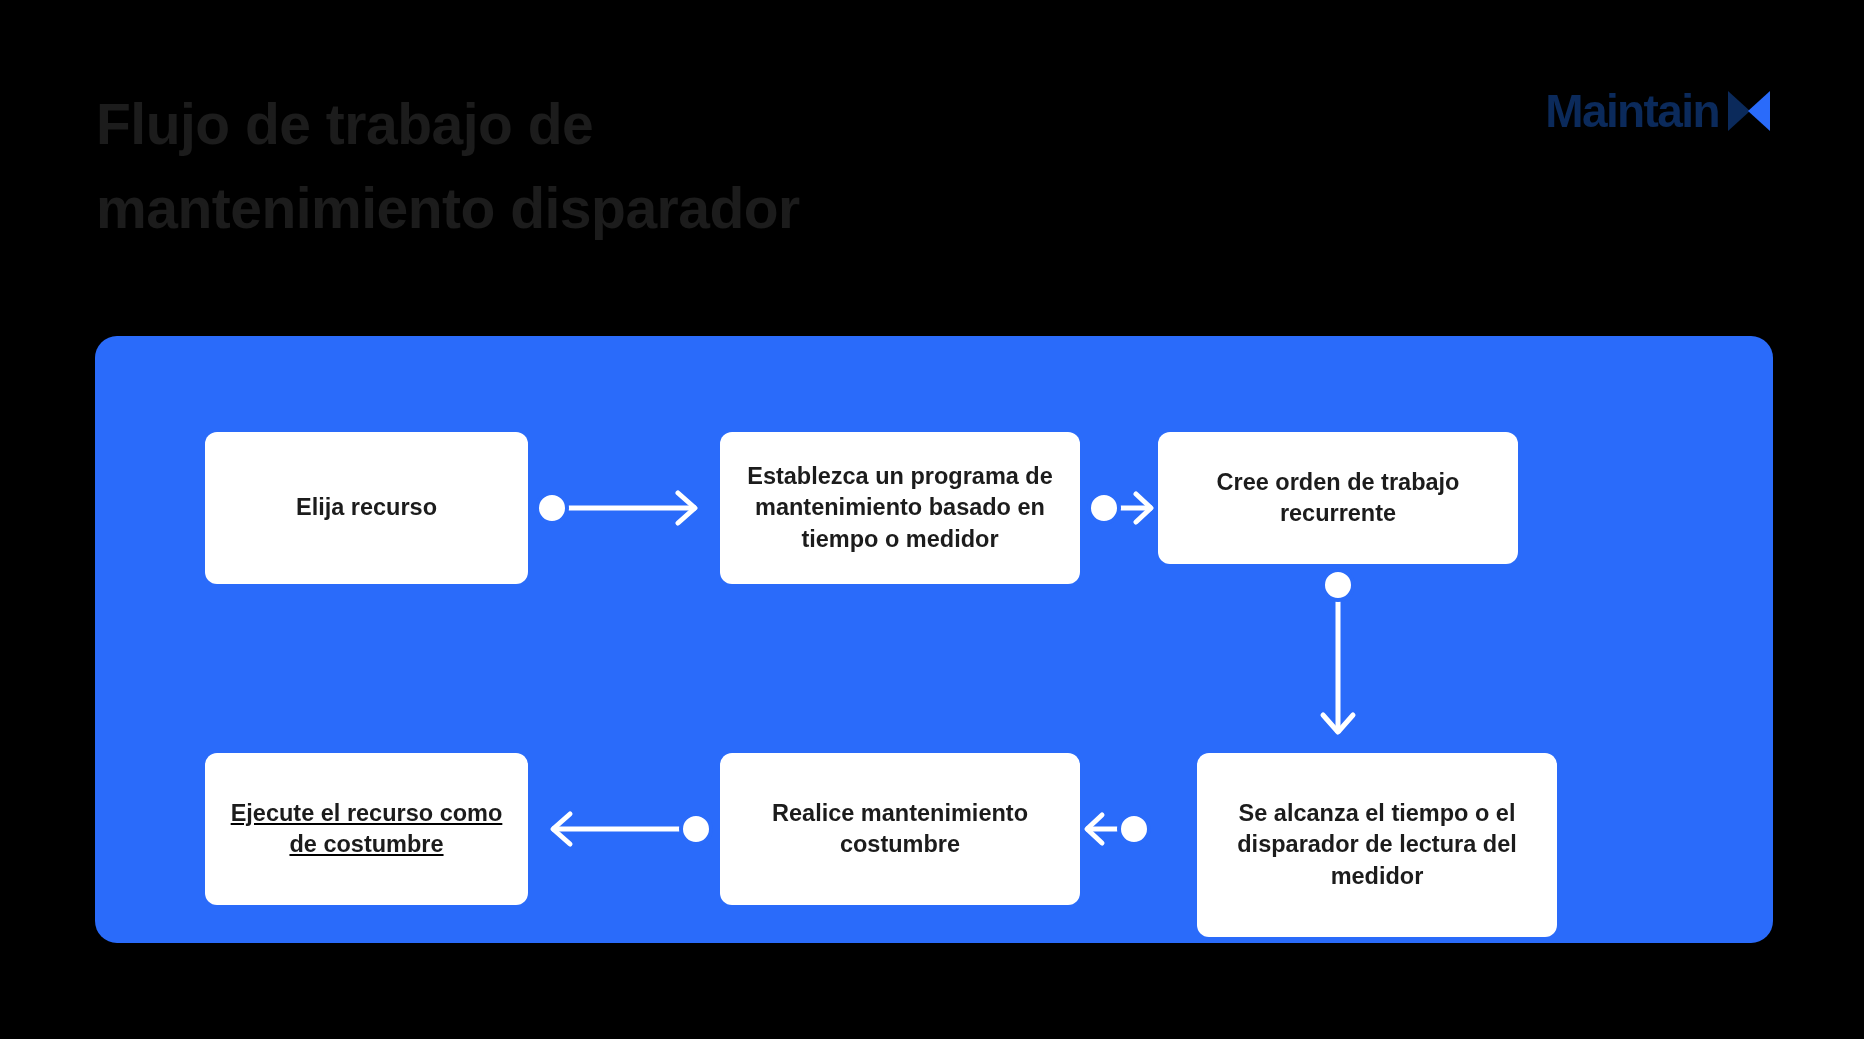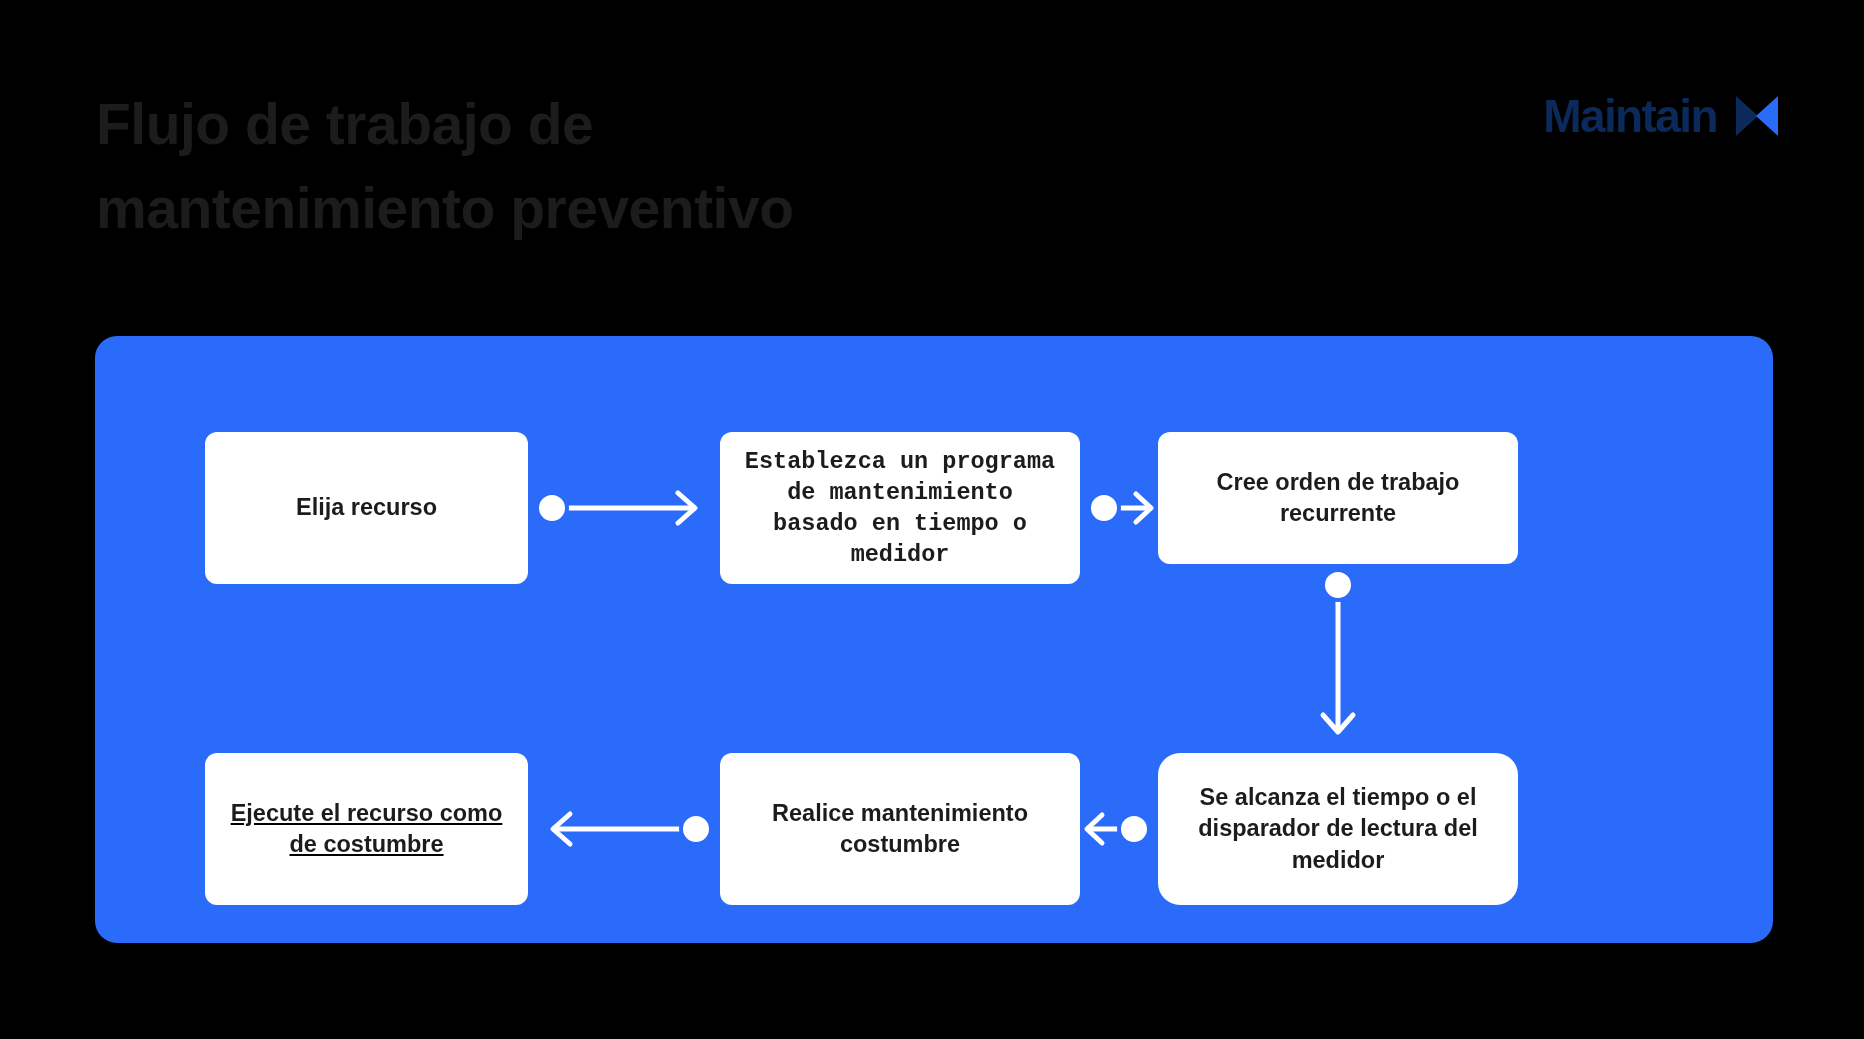--- a/index.html
+++ b/index.html
@@ -36,26 +36,25 @@
     font-size: 57px;
     font-weight: bold;
     line-height: 1.48;
     letter-spacing: -0.5px;
   }
   #page-title .tline { display: block; }
 
   
   #logo {
     position: absolute;
-    right: 84px;
+    right: 92px;
     top: 88px;
     height: 56px;
     display: flex;
-    align-items: center;
-    gap: 16px;
+    gap: 6px;
   }
   #logo-wordmark {
     color: #0b2a5b;
     font-size: 46px;
     font-weight: bold;
     letter-spacing: -1.6px;
     line-height: 1;
   }
   #logo-x {
     display: block;
@@ -88,26 +87,26 @@
   }
   .flow-box .box-label {
     color: #1c1c1c;
     font-size: 23.5px;
     font-weight: bold;
     line-height: 1.32;
   }
 
   
   #box-choose-asset      { left: 110px; top: 96px;  width: 323px; height: 152px; }
-  #box-set-schedule      { left: 625px; top: 96px;  width: 360px; height: 152px; font-family: Liberation Mono, monospace; }
+  #box-set-schedule      { left: 625px; top: 96px;  width: 360px; height: 152px; }
   #box-create-wo         { left: 1063px; top: 96px; width: 360px; height: 132px; }
   
   #box-run-as-usual      { left: 110px; top: 417px; width: 323px; height: 152px; text-decoration: underline; }
   #box-perform-pm        { left: 625px; top: 417px; width: 360px; height: 152px; }
-  #box-trigger-reached   { left: 1063px; top: 417px; width: 360px; height: 152px; border-radius: 22px; }
+  #box-trigger-reached   { left: 1102px; top: 417px; width: 360px; height: 184px; }
 
   
   .connector {
     position: absolute;
     pointer-events: none;
   }
   .connector svg { display: block; overflow: visible; }
 
   
   #conn-1 { left: 433px; top: 148px; width: 192px; height: 48px; }
@@ -120,21 +119,21 @@
 </style>
 </head>
 <body>
 
 <div id="page">
 
   <div id="header">
 
     <h1 id="page-title">
       <span class="tline">Flujo de trabajo de</span>
-      <span class="tline">mantenimiento preventivo</span>
+      <span class="tline">mantenimiento disparador</span>
     </h1>
 
     <div id="logo">
       <span id="logo-wordmark">Maintain</span>
       <svg id="logo-x" viewBox="0 0 46 46" aria-hidden="true">
         <polygon points="2,3 2,43 24,23" fill="#0b2a5b"></polygon>
         <polygon points="44,3 44,43 22,23" fill="#2a6bfa"></polygon>
       </svg>
     </div>
 

